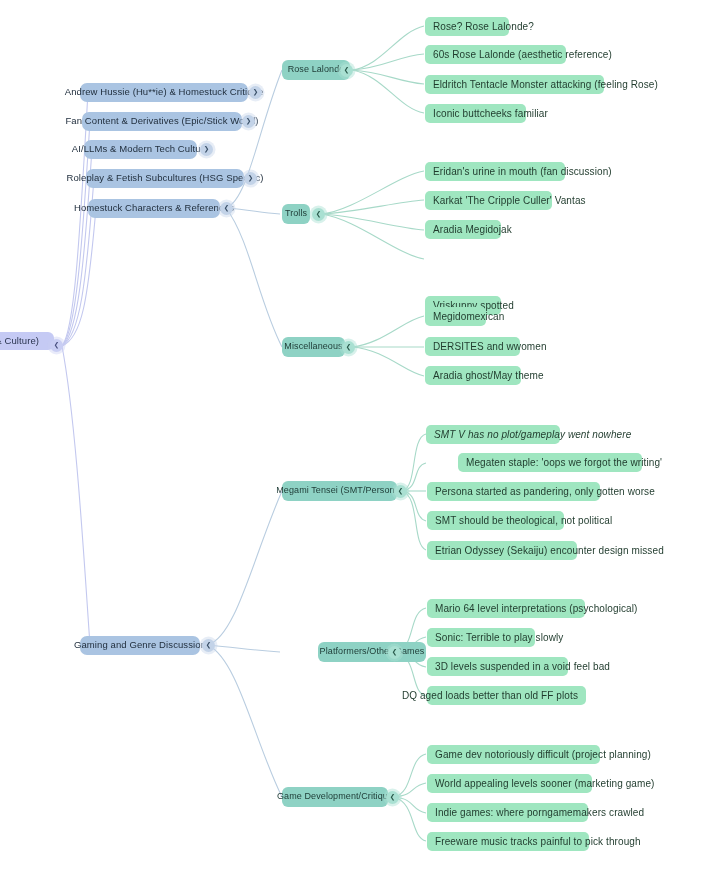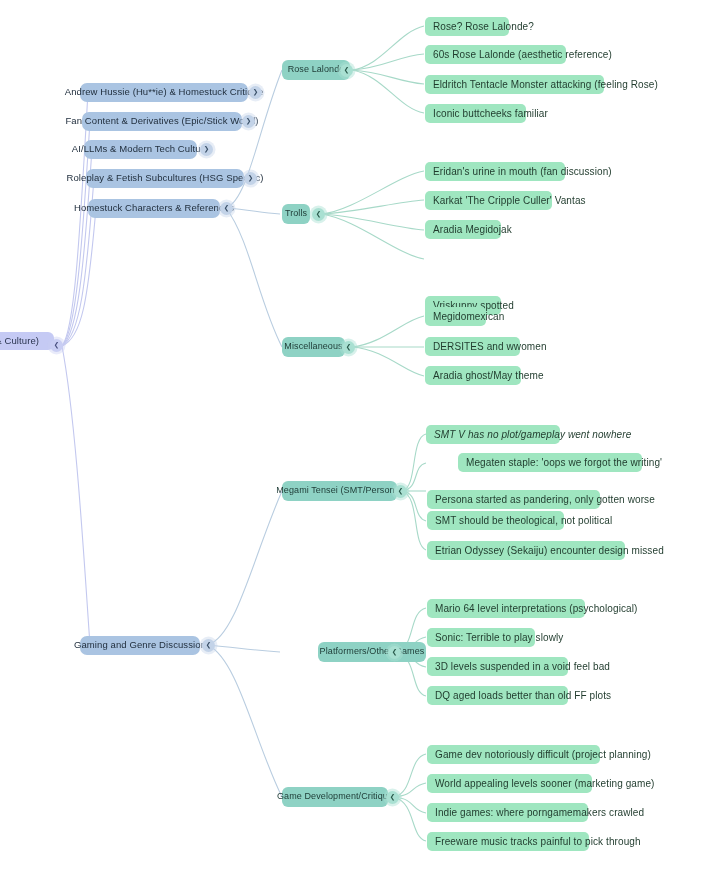--- a/index.html
+++ b/index.html
@@ -256,47 +256,47 @@
   <div class="badge green halo" style="left:394px;top:485px;">
     <span class="gl">❮</span>
   </div>
 
   <div class="node l3" style="left:426px;top:425px;width:134px;font-style:italic;">
     <span>SMT V has no plot/gameplay went nowhere</span>
   </div>
   <div class="node l3" style="left:427px;top:453px;width:184px;margin-left:31px;">
     <span>Megaten staple: 'oops we forgot the writing'</span>
   </div>
-  <div class="node l3" style="left:427px;top:482px;width:173px;margin-top:8px;">
+  <div class="node l3" style="left:427px;top:482px;width:173px;">
     <span>Persona started as pandering, only gotten worse</span>
   </div>
   <div class="node l3" style="left:427px;top:511px;width:137px;">
     <span>SMT should be theological, not political</span>
   </div>
-  <div class="node l3" style="left:427px;top:541px;width:198px;">
+  <div class="node l3" style="left:427px;top:541px;width:150px;">
     <span>Etrian Odyssey (Sekaiju) encounter design missed</span>
   </div>
 
   <div class="node l2" style="left:282px;top:642px;width:108px;margin-left:36px;">
     <span>Platformers/Other Games</span>
   </div>
   <div class="badge green halo" style="left:388px;top:646px;">
     <span class="gl">❮</span>
   </div>
 
   <div class="node l3" style="left:427px;top:599px;width:158px;">
     <span>Mario 64 level interpretations (psychological)</span>
   </div>
   <div class="node l3" style="left:427px;top:628px;width:108px;">
     <span>Sonic: Terrible to play slowly</span>
   </div>
   <div class="node l3" style="left:427px;top:657px;width:141px;">
     <span>3D levels suspended in a void feel bad</span>
   </div>
-  <div class="node l3" style="left:427px;top:686px;width:141px;">
+  <div class="node l3" style="left:427px;top:686px;width:159px;justify-content:flex-end;">
     <span>DQ aged loads better than old FF plots</span>
   </div>
 
   <div class="node l2" style="left:282px;top:787px;width:106px;">
     <span>Game Development/Critique</span>
   </div>
   <div class="badge green halo" style="left:386px;top:791px;">
     <span class="gl">❮</span>
   </div>
 

